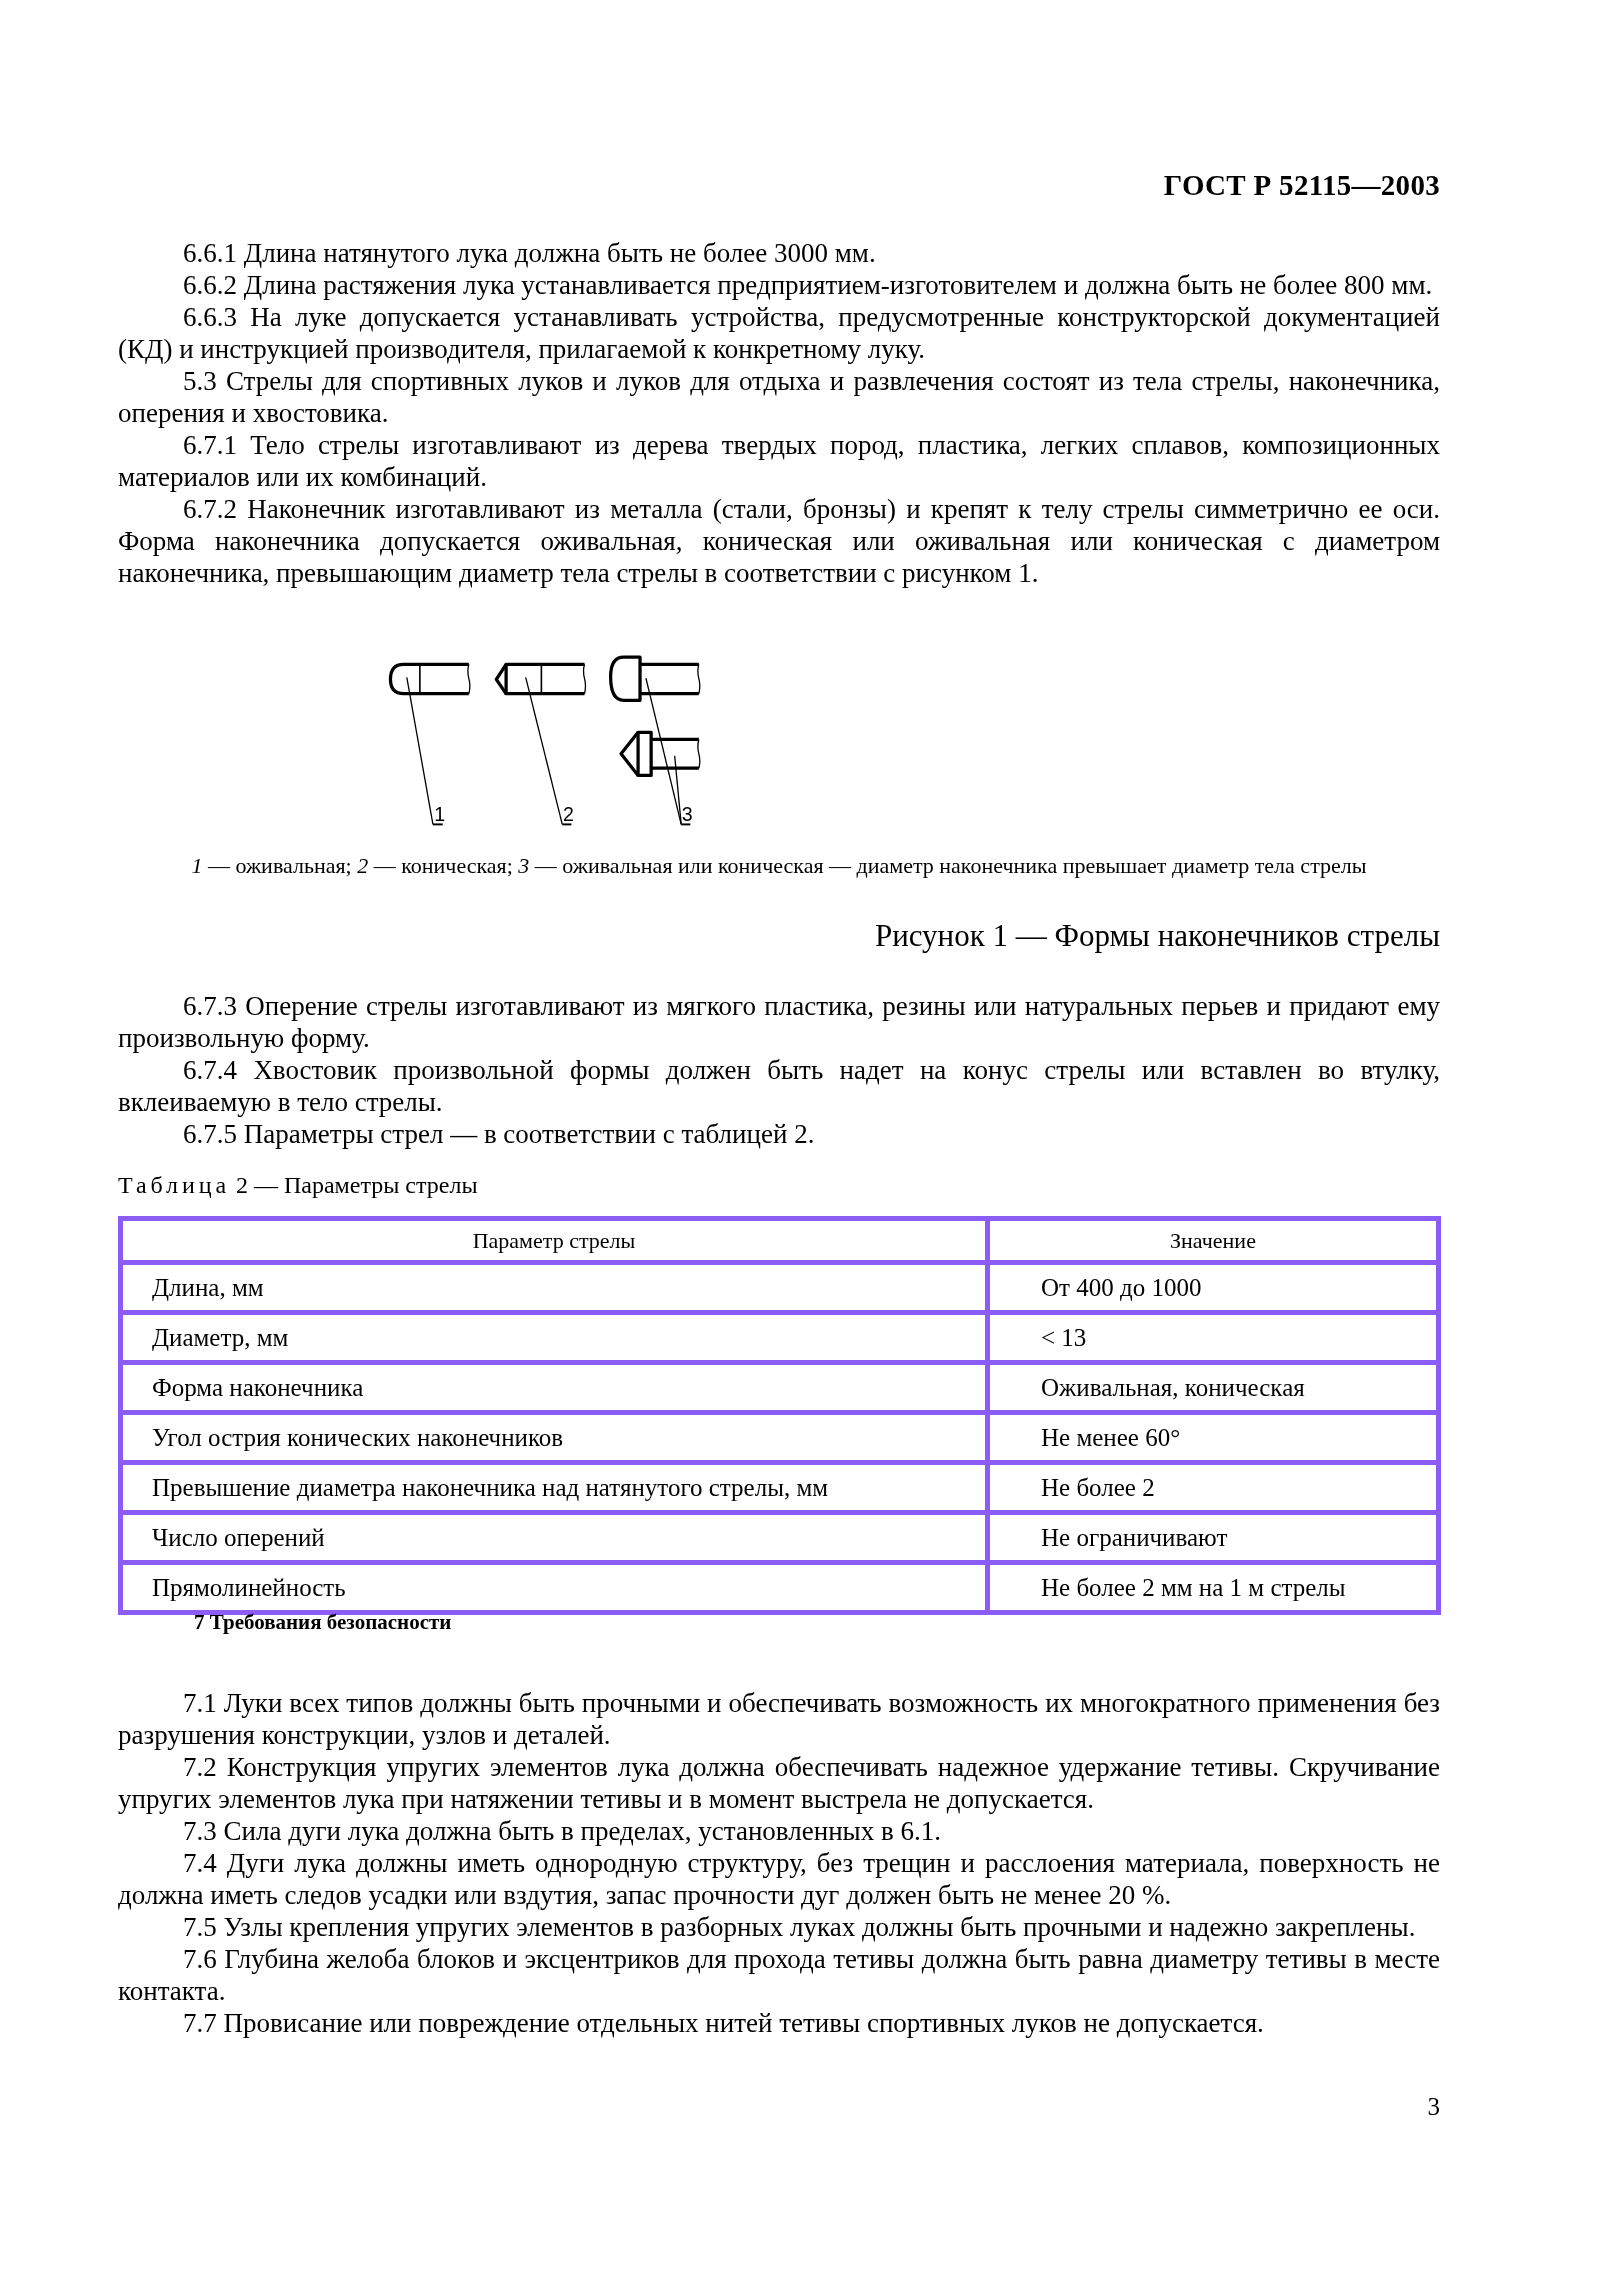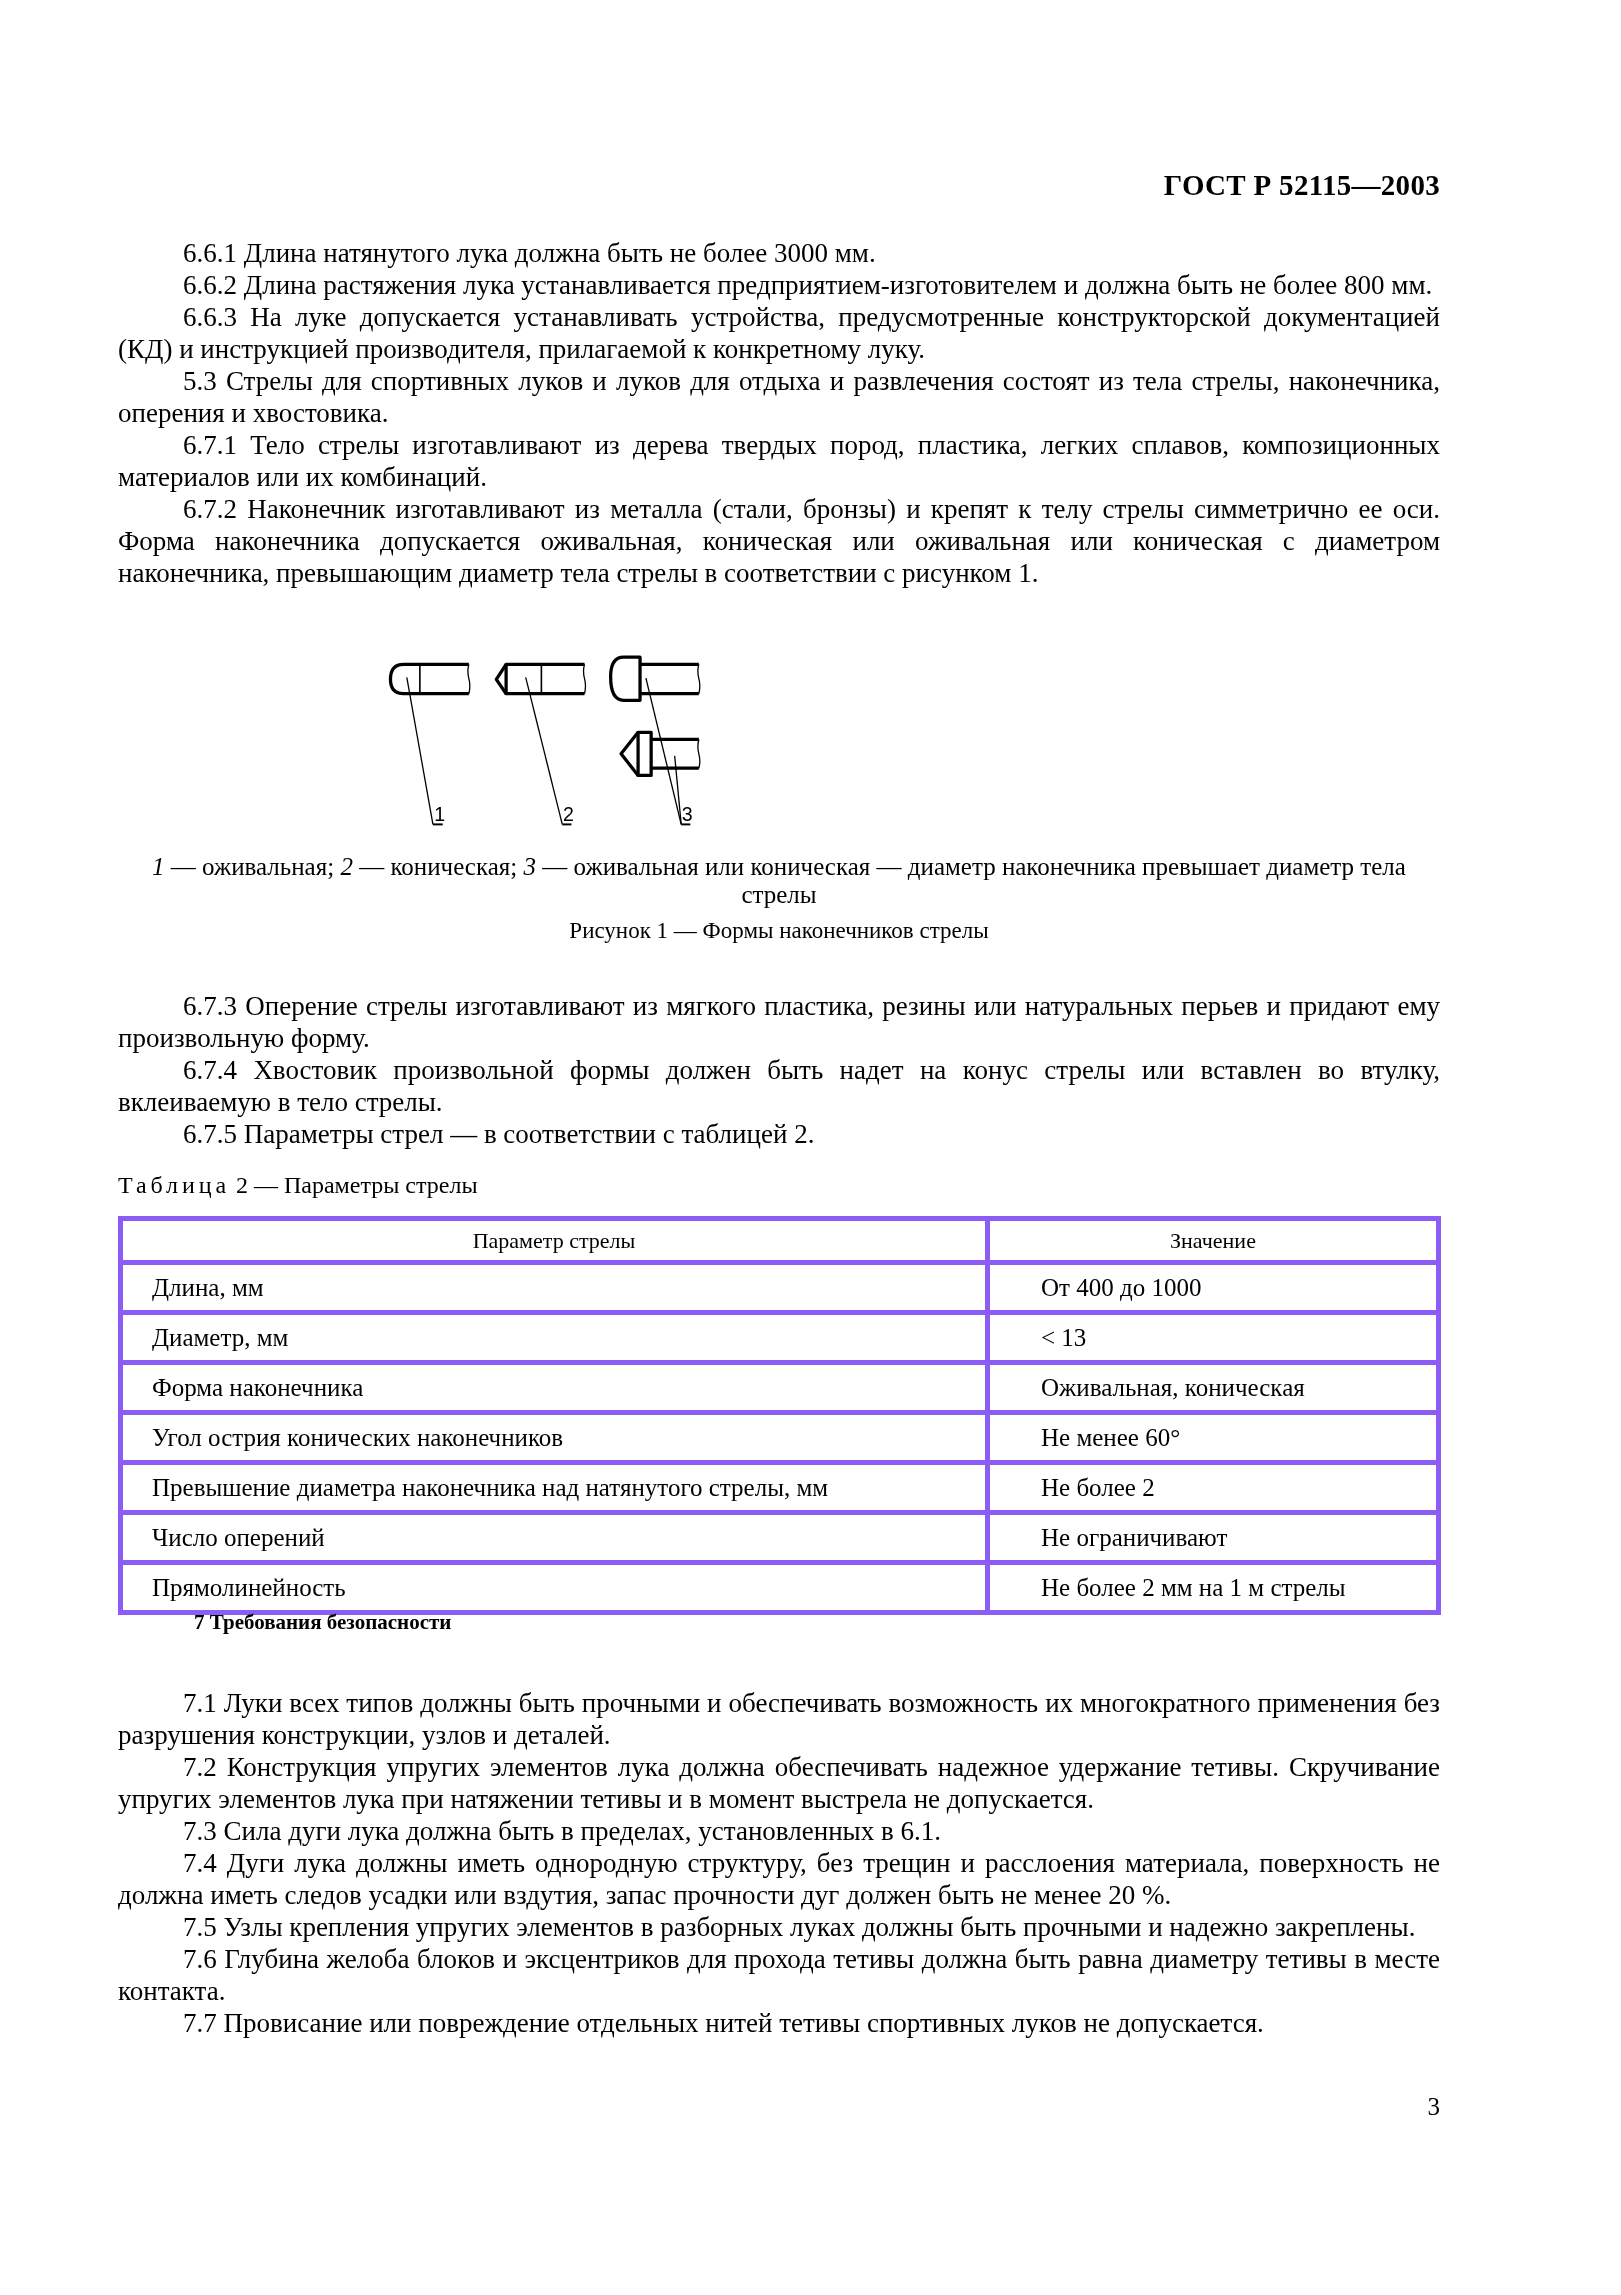--- a/index.html
+++ b/index.html
@@ -3,23 +3,23 @@
 <meta charset="utf-8">
 <style>
   html, body { margin:0; padding:0; background:#ffffff; }
   body { width:1621px; height:2295px; position:relative; overflow:hidden;
          font-family:"Liberation Serif", serif; color:#000; }
   .page-header { position:absolute; top:169px; right:181px; font-weight:bold; font-size:29px; letter-spacing:0.3px; }
   .body-block { position:absolute; left:118px; width:1322px; font-size:27px; line-height:32px; text-align:justify; }
   .para { margin:0; text-indent:65px; }
   #block1 { top:237px; }
   #figure { position:absolute; left:380px; top:648px; width:818px; height:196px; }
-  .fig-legend { position:absolute; top:853px; left:118px; width:1322px; text-align:center; font-size:25px; }
+  .fig-legend { position:absolute; top:853px; left:118px; width:1322px; text-align:center; font-size:22px; }
   .fig-legend i { font-style:italic; }
-  .fig-title { position:absolute; top:918px; left:118px; width:1322px; text-align:center; font-size:23px; }
+  .fig-title { position:absolute; top:918px; left:118px; width:1322px; text-align:right; font-size:31px; }
   #block2 { top:990px; }
   .table-caption { position:absolute; top:1172px; left:118px; font-size:24px; }
   .table-caption .spaced { letter-spacing:3.9px;margin-top:20px; }
   table.params { position:absolute; top:1216px; left:118px; width:1323px; border-collapse:collapse; font-size:25px; }
   table.params td, table.params th { border:5px solid #8b5cf6; padding:0; height:45px; }
   table.params th { font-weight:normal; font-size:22px; height:39px; text-align:center; border-bottom:2.6px double #000; }
   table.params td.c1 { width:833px; padding-left:29px; }
   table.params td.c2 { padding-left:51px; }
   table.params tr.thick td { border-top:2px solid #14b8a6; }
   .section-heading { position:absolute; top:1610px; left:194px; font-weight:bold; font-size:21px; }

